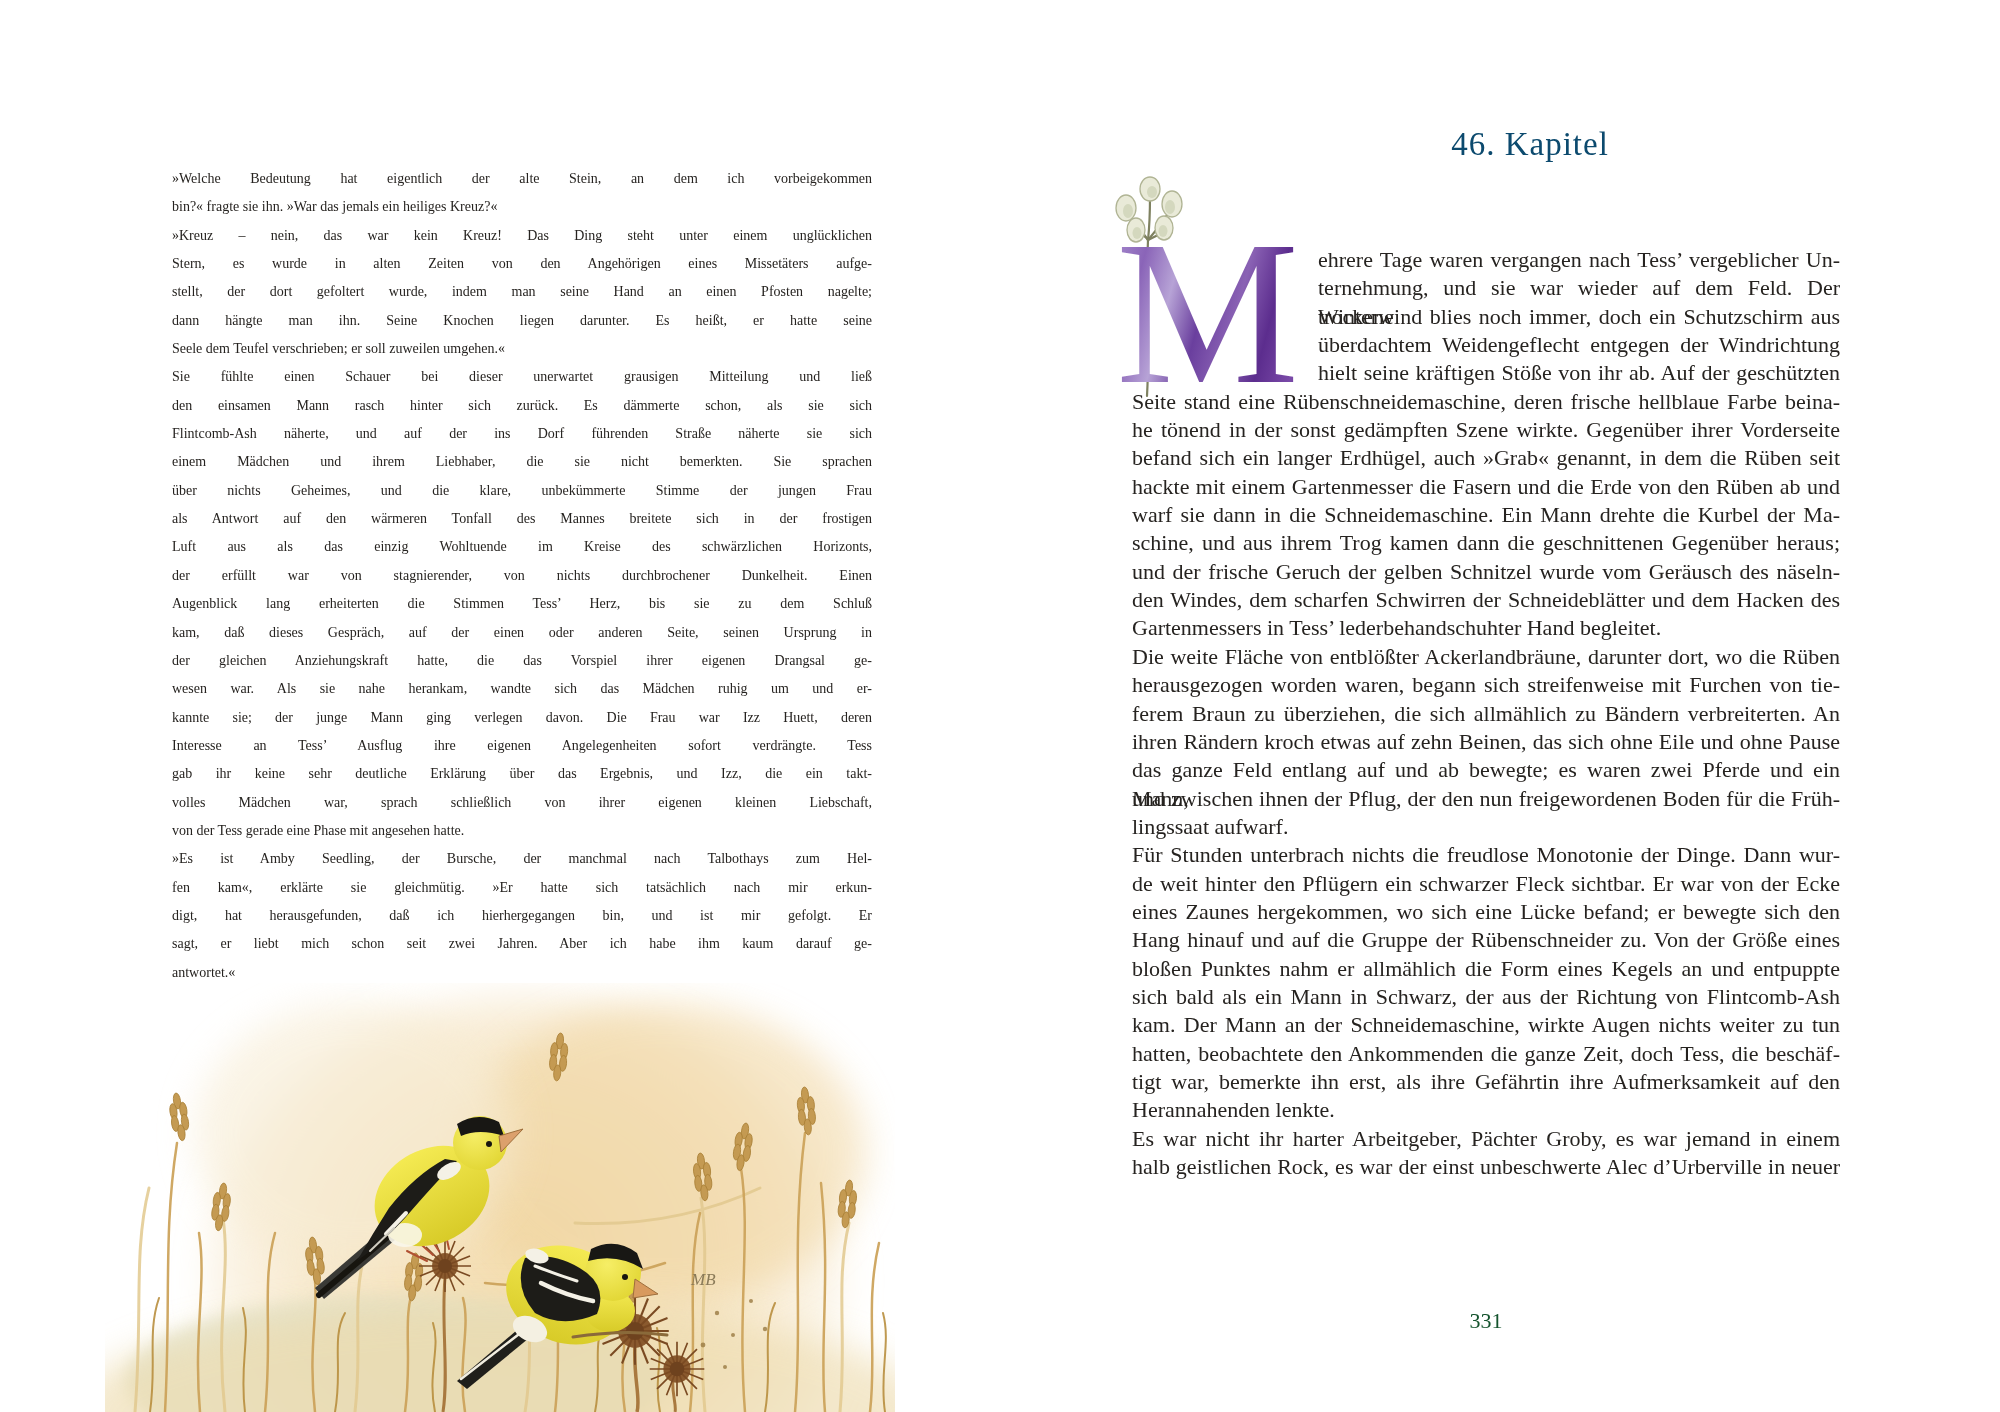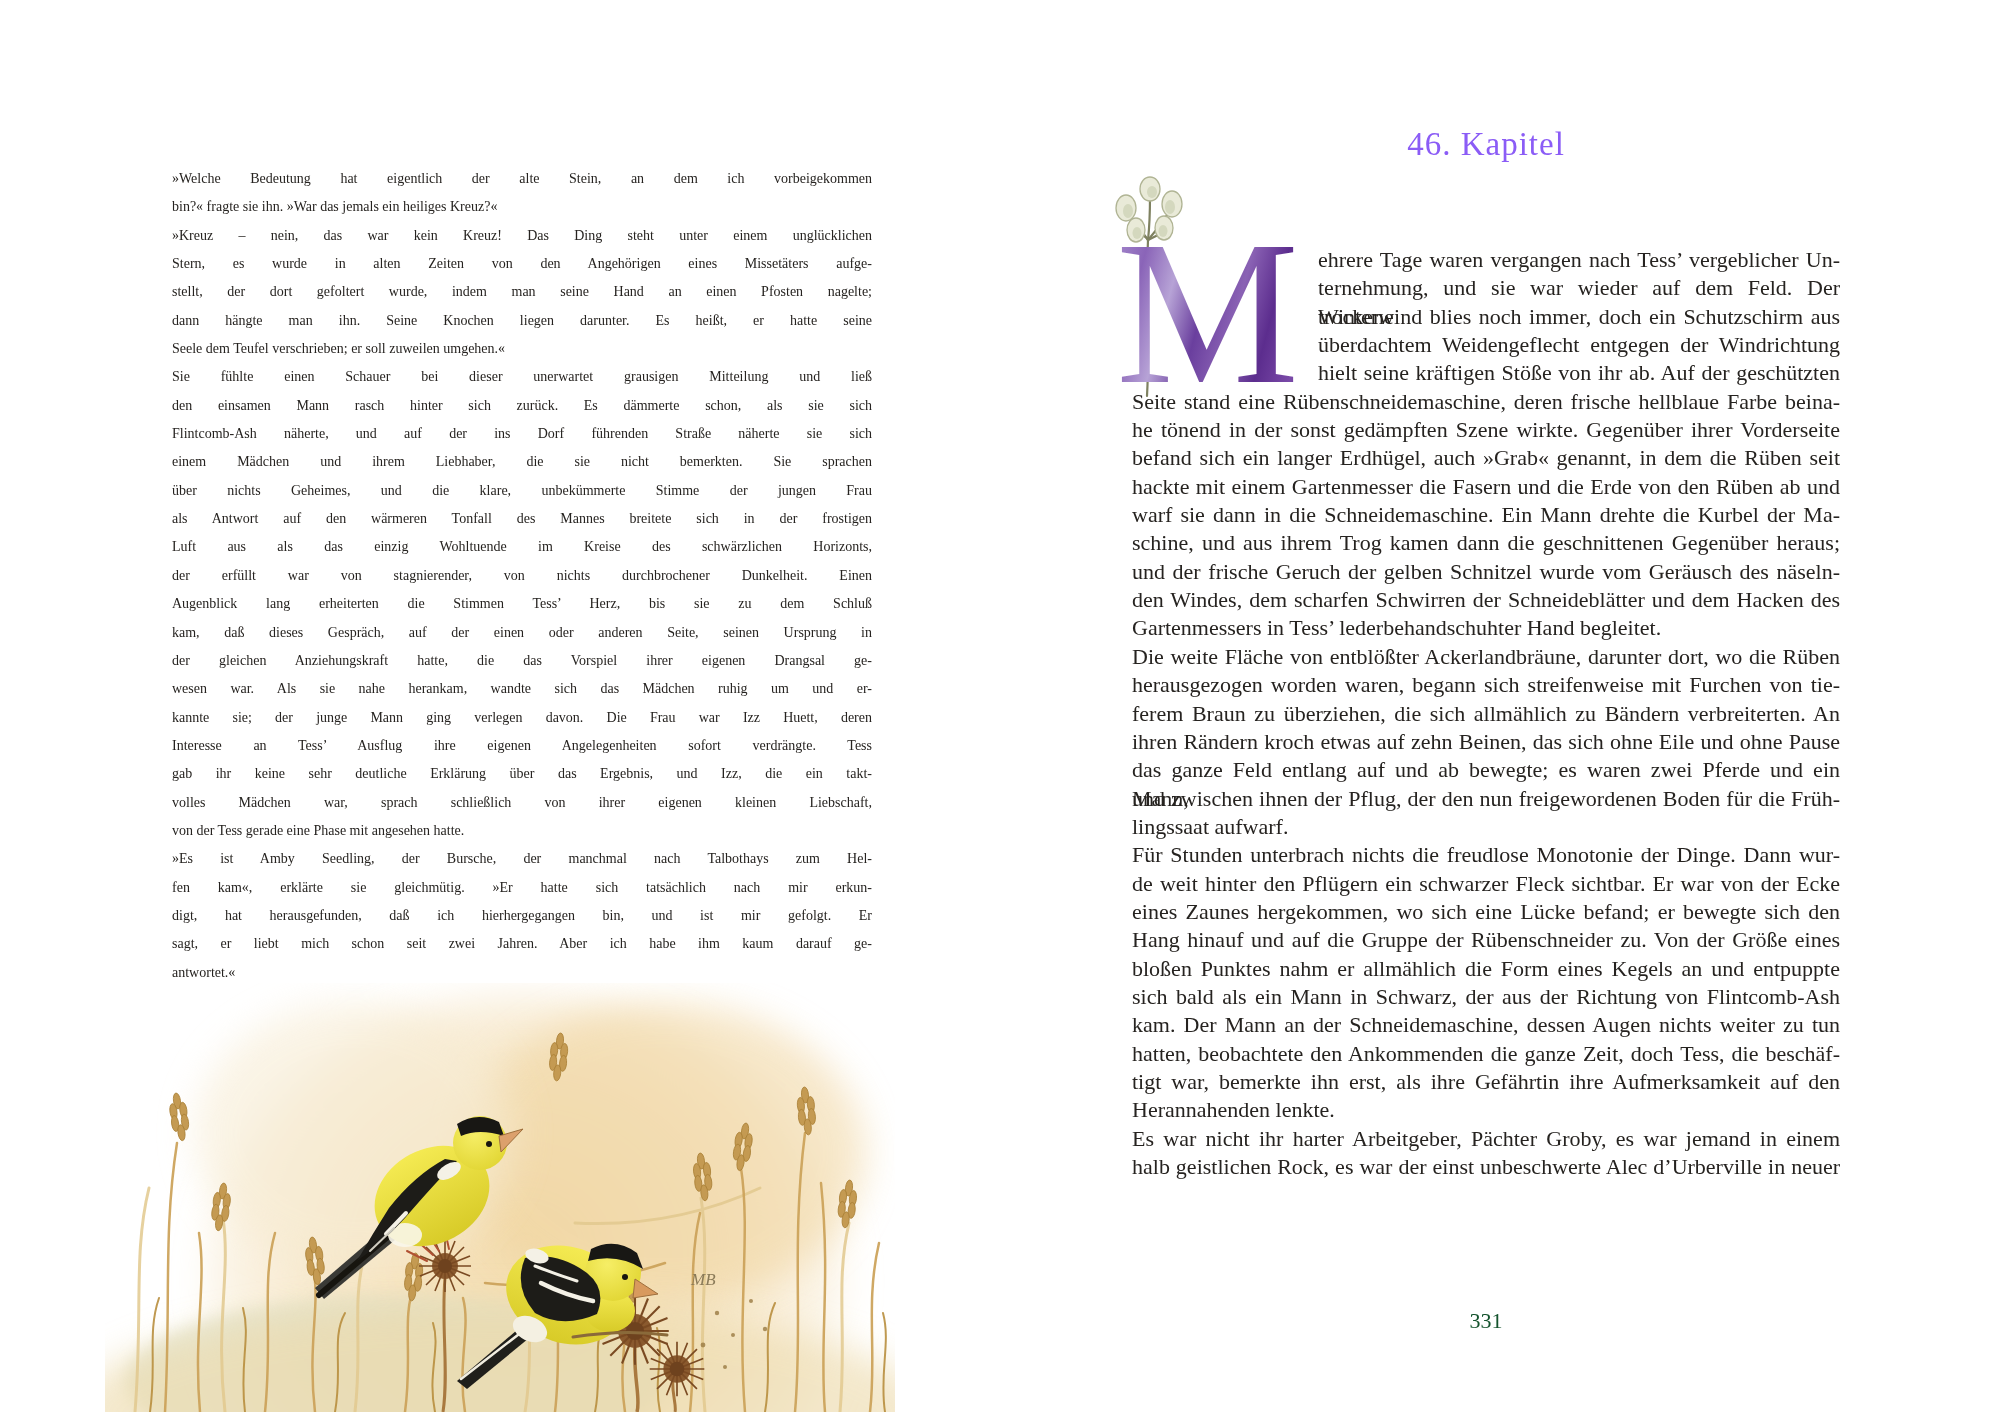--- a/index.html
+++ b/index.html
@@ -16,22 +16,22 @@
     -moz-text-align-last:justify;
     height:28.35px;white-space:normal;
   }
   .line.end{text-align-last:left;-moz-text-align-last:left;}
   .line.drop{margin-left:186px;}
   
   #left-lines{left:172px;top:137px;width:700px;}
   .illustration{position:absolute;left:105px;top:983px;width:790px;height:429px;overflow:hidden;}
   
   .chapter-title{
-    position:absolute;left:1132px;top:126px;width:708px;margin:0;
-    text-align:center;font-size:33px;font-weight:normal;letter-spacing:1px;color:#8b5cf6;
+    position:absolute;left:1176px;top:126px;width:708px;margin:0;
+    text-align:center;font-size:33px;font-weight:normal;letter-spacing:1px;color:#0c4a6e;
   }
   .rightbody{position:absolute;left:1132px;top:246px;width:708px;}
   #right-lines{font-size:22px;line-height:28.35px;}
   .dropcap{
     position:absolute;left:-16px;top:-36px;width:200px;
     font-size:206px;line-height:206px;font-weight:normal;
     color:#6a3f9e;
   }
   @supports ((-webkit-background-clip:text) or (background-clip:text)){
     .dropcap{
@@ -295,21 +295,21 @@
         <div class="line">ihren Rändern kroch etwas auf zehn Beinen, das sich ohne Eile und ohne Pause</div>
         <div class="line">das ganze Feld entlang auf und ab bewegte; es waren zwei Pferde und ein Mann,</div>
         <div class="line">und zwischen ihnen der Pflug, der den nun freigewordenen Boden für die Früh-</div>
         <div class="line end">lingssaat aufwarf.</div>
         <div class="line">Für Stunden unterbrach nichts die freudlose Monotonie der Dinge. Dann wur-</div>
         <div class="line">de weit hinter den Pflügern ein schwarzer Fleck sichtbar. Er war von der Ecke</div>
         <div class="line">eines Zaunes hergekommen, wo sich eine Lücke befand; er bewegte sich den</div>
         <div class="line">Hang hinauf und auf die Gruppe der Rübenschneider zu. Von der Größe eines</div>
         <div class="line">bloßen Punktes nahm er allmählich die Form eines Kegels an und entpuppte</div>
         <div class="line">sich bald als ein Mann in Schwarz, der aus der Richtung von Flintcomb-Ash</div>
-        <div class="line">kam. Der Mann an der Schneidemaschine, dessen Augen nichts weiter zu tun</div>
+        <div class="line">kam. Der Mann an der Schneidemaschine, wirkte Augen nichts weiter zu tun</div>
         <div class="line">hatten, beobachtete den Ankommenden die ganze Zeit, doch Tess, die beschäf-</div>
         <div class="line">tigt war, bemerkte ihn erst, als ihre Gefährtin ihre Aufmerksamkeit auf den</div>
         <div class="line end">Herannahenden lenkte.</div>
         <div class="line">Es war nicht ihr harter Arbeitgeber, Pächter Groby, es war jemand in einem</div>
         <div class="line">halb geistlichen Rock, es war der einst unbeschwerte Alec d’Urberville in neuer</div>
       </div>
   </div>
 
   <div class="page-number">331</div>
 </section>

